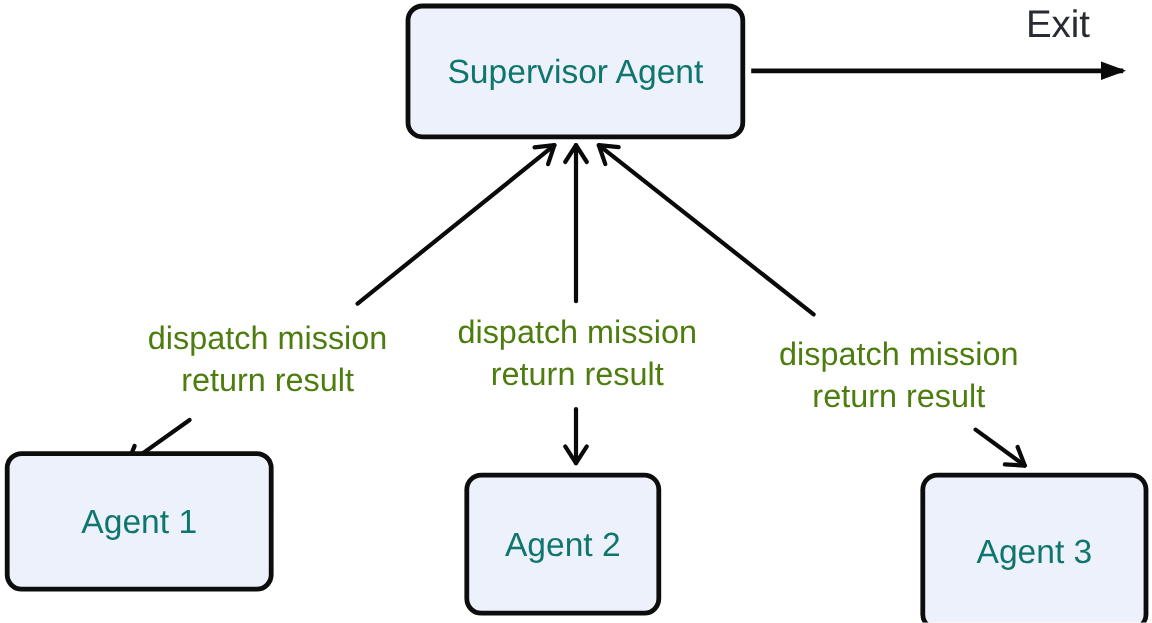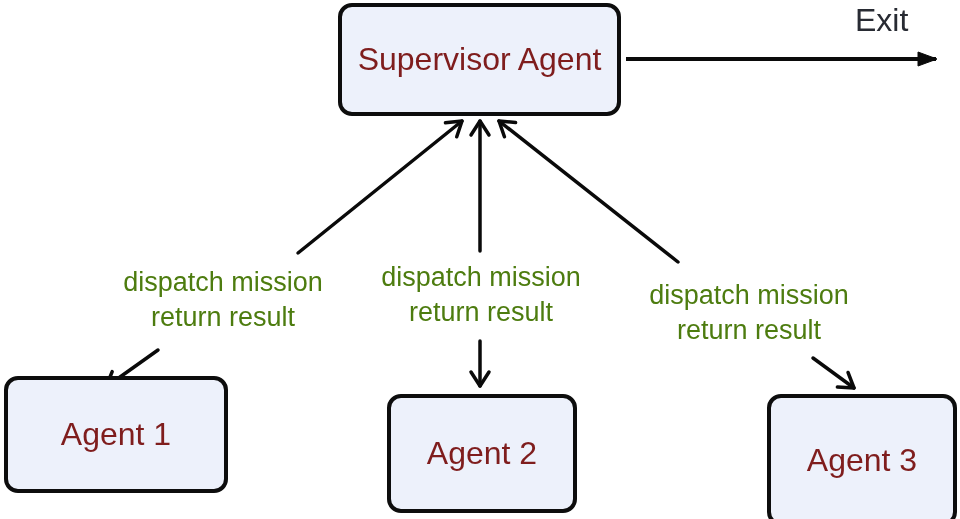--- a/index.html
+++ b/index.html
@@ -22,26 +22,26 @@
   }
   .node {
     position: absolute;
     box-sizing: border-box;
     background: #edf1fb;
     border: 4px solid #0d0d0d;
     border-radius: 14px;
     display: flex;
     align-items: center;
     justify-content: center;
-    font-size: 32px;
-    color: #7f1d1d;
+    font-size: 28px;
+    color: #0f766e;
   }
   .node-supervisor { left: 338px; top: 3px;   width: 283px; height: 113px; }
   .node-agent1     { left: 4px;   top: 376px; width: 224px; height: 117px; }
-  .node-agent2     { left: 387px; top: 394px; width: 190px; height: 119px; }
+  .node-agent2     { left: 387px; top: 394px; width: 164px; height: 119px; }
   .node-agent3     { left: 767px; top: 394px; width: 190px; height: 132px; }
 
   .edge-label {
     position: absolute;
     transform: translate(-50%, -50%);
     text-align: center;
     font-size: 27px;
     line-height: 35px;
     color: #4d7c0f;
     white-space: nowrap;

